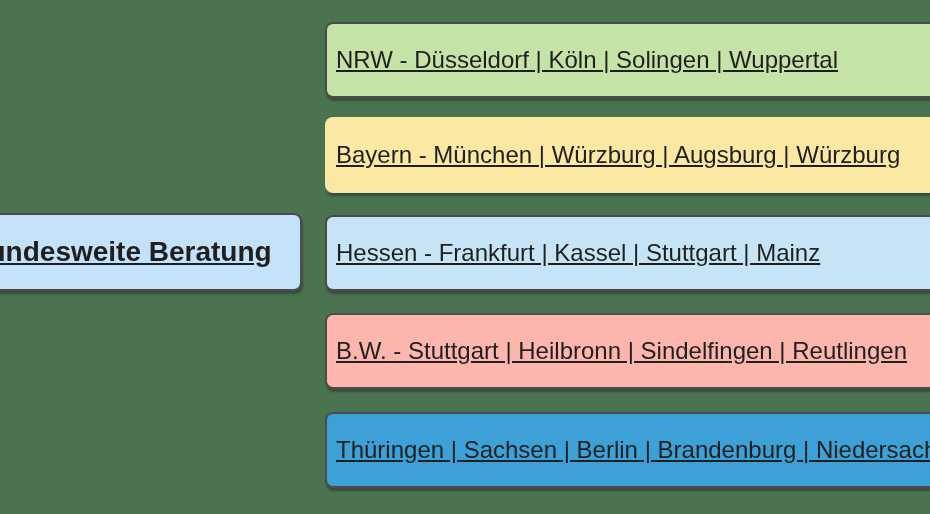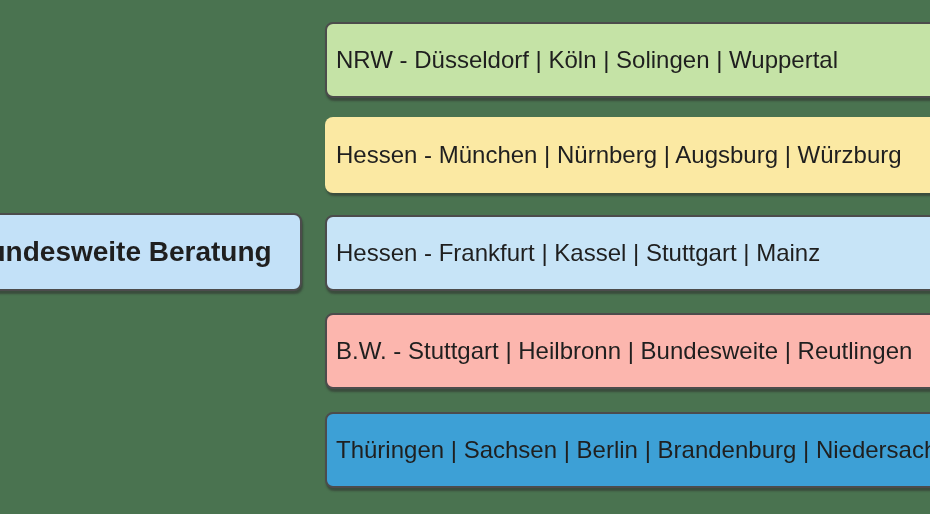--- a/index.html
+++ b/index.html
@@ -38,40 +38,40 @@
     font-size: 28px;
     font-weight: bold;
     justify-content: center;
   }
   .pos-0 { top: 22px; }
   .pos-1 { top: 117px; }
   .pos-2 { top: 215px; }
   .pos-3 { top: 313px; }
   .pos-4 { top: 412px; }
   .no-border { border-color: transparent; }
-  .label { display: inline-block; }
+  .label { display: inline-block; text-decoration: underline; }
 </style>
 </head>
 <body style="background: rgb(74, 115, 80);">
 
 <div class="node root" style="background-color: rgb(195, 225, 248);">
   <span class="label">Bundesweite Beratung</span>
 </div>
 
 <div class="node branch pos-0" style="background-color: rgb(197, 227, 166);">
   <span class="label">NRW - Düsseldorf | Köln | Solingen | Wuppertal</span>
 </div>
 
 <div class="node branch pos-1 no-border" style="background-color: rgb(251, 233, 163);">
-  <span class="label">Hessen - München | Nürnberg | Augsburg | Würzburg</span>
+  <span class="label">Bayern - München | Würzburg | Augsburg | Würzburg</span>
 </div>
 
 <div class="node branch pos-2" style="background-color: rgb(199, 228, 247);">
   <span class="label">Hessen - Frankfurt | Kassel | Stuttgart | Mainz</span>
 </div>
 
 <div class="node branch pos-3" style="background-color: rgb(252, 182, 174);">
-  <span class="label">B.W. - Stuttgart | Heilbronn | Bundesweite | Reutlingen</span>
+  <span class="label">B.W. - Stuttgart | Heilbronn | Sindelfingen | Reutlingen</span>
 </div>
 
 <div class="node branch pos-4" style="background-color: rgb(61, 160, 214);">
   <span class="label">Thüringen | Sachsen | Berlin | Brandenburg | Niedersachsen</span>
 </div>
 
 </body></html>

